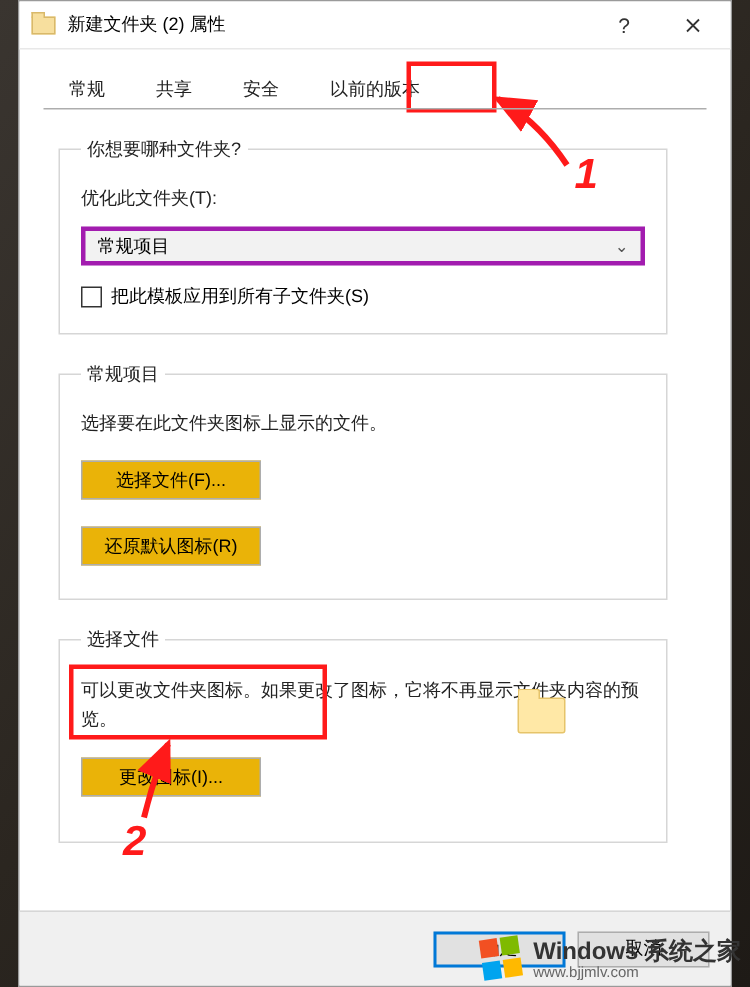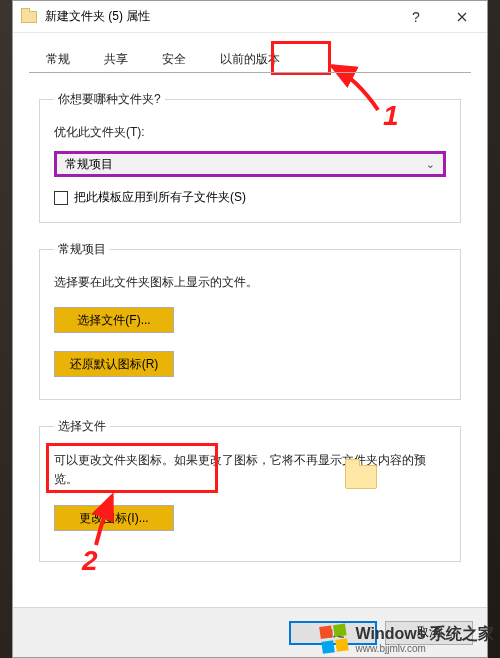--- a/index.html
+++ b/index.html
@@ -32,21 +32,21 @@
     padding:6px 16px 6px 16px; font-size:12px; color:#222; border:1px solid transparent;
     border-bottom:none; position:relative; top:1px; background:#fff;
   }
   .tabstrip .tab.active {
     border-color:#adadad; border-bottom:1px solid #fff; z-index:2;
   }
   .tabline { position:absolute; left:16px; right:16px; bottom:0; height:1px; background:#adadad; z-index:1;}
 
   .tab-body { padding:18px 26px 8px 26px; }
   fieldset.group {
-    border:1px solid #d6d6d6; padding:12px 14px 16px 14px; margin:0 0 18px 0;
+    border:1px solid #d6d6d6; padding:12px 14px 16px 14px; margin:0 16px 18px 0;
   }
   fieldset.group > legend {
     font-size:12px; padding:0 4px; color:#222;
   }
   .label { font-size:12px; color:#222; margin:4px 0 10px 0; }
   .select {
     width:100%; height:26px; border:3px solid #a21caf; background:#f2f2f2;
     display:flex; align-items:center; justify-content:space-between;
     padding:0 8px; font-size:12px; color:#000;
   }
@@ -103,21 +103,21 @@
 </style>
 </head>
 <body>
 
 <div class="backdrop"></div>
 
 <div class="dialog">
 
   <div class="titlebar">
     <span class="tb-icon"></span>
-    <span class="title">新建文件夹 (5) 属性</span>
+    <span class="title">新建文件夹 (2) 属性</span>
     <div class="ctrls">
       <div class="ctrl">?</div>
       <div class="ctrl close">
         <svg width="10" height="10" viewBox="0 0 10 10">
             <path d="M1 1 L9 9 M9 1 L1 9" stroke="currentColor" stroke-width="1.2"></path>
           </svg>
       </div>
     </div>
   </div>
 

